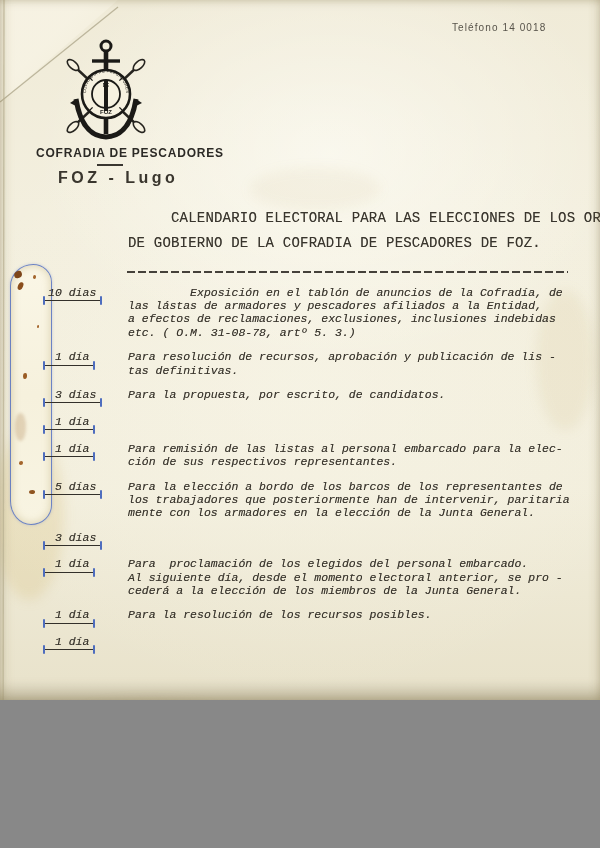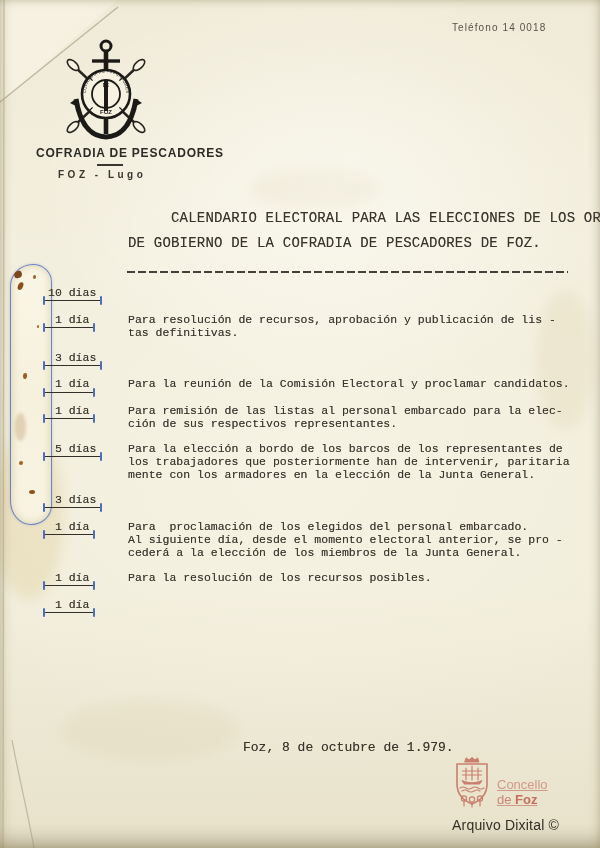--- a/index.html
+++ b/index.html
@@ -1,17 +1,17 @@
 <!DOCTYPE html>
 <html><head>
 <meta charset="utf-8">
 <style>
   html,body{margin:0;padding:0;background:#888;}
   .page{
-    position:relative;width:600px;height:848px;overflow:hidden;
+    position:relative;width:600px;height:700px;overflow:hidden;
     background:
       radial-gradient(ellipse 420px 300px at 55% 22%, rgba(255,255,250,.55), rgba(255,255,250,0) 70%),
       radial-gradient(ellipse 500px 420px at 50% 55%, rgba(252,250,240,.35), rgba(252,250,240,0) 75%),
       linear-gradient(180deg,#f0ebd8 0%,#f3efde 30%,#f2eedc 70%,#e9e3cc 97%,#d8d2bb 100%);
     font-family:"Liberation Sans", sans-serif;
   }
   .page::after{
     content:"";position:absolute;inset:0;pointer-events:none;
     box-shadow:
       inset 0 -12px 16px -8px rgba(130,115,75,.5),
@@ -46,28 +46,28 @@
   .sp3{left:12px;top:108px;width:4px;height:6px;background:#9a5c24;}
   .sp4{left:8px;top:196px;width:4px;height:4px;background:#a4652c;}
   .sp5{left:18px;top:225px;width:6px;height:4px;background:#8f5420;}
   .sp6{left:26px;top:60px;width:2px;height:3px;background:#a4652c;}
   .smudge{position:absolute;left:4px;top:148px;width:11px;height:28px;background:rgba(150,95,35,.22);filter:blur(1.5px);border-radius:50%;}
   
   .phone{position:absolute;left:452px;top:22px;font-size:10px;letter-spacing:1.1px;color:#57534a;}
   .emblem{position:absolute;left:62px;top:36px;width:88px;height:112px;}
   .org-name{position:absolute;left:36px;top:146px;font-size:12px;font-weight:bold;letter-spacing:.8px;color:#2c2a26;}
   .org-rule{position:absolute;left:97px;top:164px;width:26px;height:2px;background:#3a3731;}
-  .org-loc{position:absolute;left:58px;top:169px;font-size:10px;font-weight:600;letter-spacing:3.5px;color:#3a362e;}
+  .org-loc{position:absolute;left:58px;top:169px;font-size:16px;font-weight:600;letter-spacing:3.5px;color:#3a362e;}
   
   .tw{font-family:"Liberation Mono", monospace;color:#39352d;text-shadow:0 0 .5px rgba(57,53,45,.55);}
   .title{position:absolute;left:128px;top:206px;font-size:14px;line-height:25px;white-space:pre;letter-spacing:.2px;}
   .rule-dashed{position:absolute;left:127px;top:271px;width:441px;height:2px;
     background:repeating-linear-gradient(90deg,#45413a 0 8px,transparent 8px 11px);}
   .rows{position:absolute;left:45px;top:286px;width:545px;}
-  .row{display:grid;grid-template-columns:83px 1fr;margin-bottom:11.5px;align-items:start;}
+  .row{display:grid;grid-template-columns:83px 1fr;margin-bottom:11.5px;align-items:start;font-style:italic;}
   .dur{
     position:relative;display:inline-block;justify-self:start;
     font-size:11.5px;line-height:13.2px;white-space:pre;
     border-bottom:1.5px solid #33302a;padding:0 4px 1px 3px;
   }
   .dur::before,.dur::after{
     content:"";position:absolute;bottom:-5px;width:2px;height:9px;background:#4e6dbe;border-radius:1px;
   }
   .dur::before{left:-2px;}
   .dur::after{right:-2px;}
@@ -155,32 +155,36 @@
   <div class="org-rule"></div>
   <div class="org-loc">FOZ - Lugo</div>
 
   <div class="title tw">     CALENDARIO ELECTORAL PARA LAS ELECCIONES DE LOS ORGANOS
 DE GOBIERNO DE LA COFRADIA DE PESCADORES DE FOZ.</div>
   <div class="rule-dashed"></div>
 
   <div class="rows">
     <div class="row">
       <span class="dur tw">10 dias</span>
+      <div class="txt tw">         Exposición en el tablón de anuncios de la Cofradía, de
+las lástas de armadores y pescadores afiliados a la Entidad,
+a efectos de reclamaciones, exclusiones, inclusiones indebidas
+etc. ( O.M. 31-08-78, artº 5. 3.)</div>
     </div>
     <div class="row">
       <span class="dur tw"> 1 día</span>
       <div class="txt tw">Para resolución de recursos, aprobación y publicación de lis -
 tas definitivas.</div>
     </div>
     <div class="row">
       <span class="dur tw"> 3 días</span>
-    </div>
-    <div class="row">
-      <span class="dur tw"> 1 día</span>
-      <div class="txt tw">Para la reunión de la Comisión Electoral y proclamar candidatos.</div>
+      <div class="txt tw">Para la propuesta, por escrito, de candidatos.</div>
+    </div>
+    <div class="row">
+      <span class="dur tw"> 1 día</span>
     </div>
     <div class="row">
       <span class="dur tw"> 1 día</span>
       <div class="txt tw">Para remisión de las listas al personal embarcado para la elec-
 ción de sus respectivos representantes.</div>
     </div>
     <div class="row">
       <span class="dur tw"> 5 días</span>
       <div class="txt tw">Para la elección a bordo de los barcos de los representantes de
 los trabajadores que posteriormente han de intervenir, paritaria

